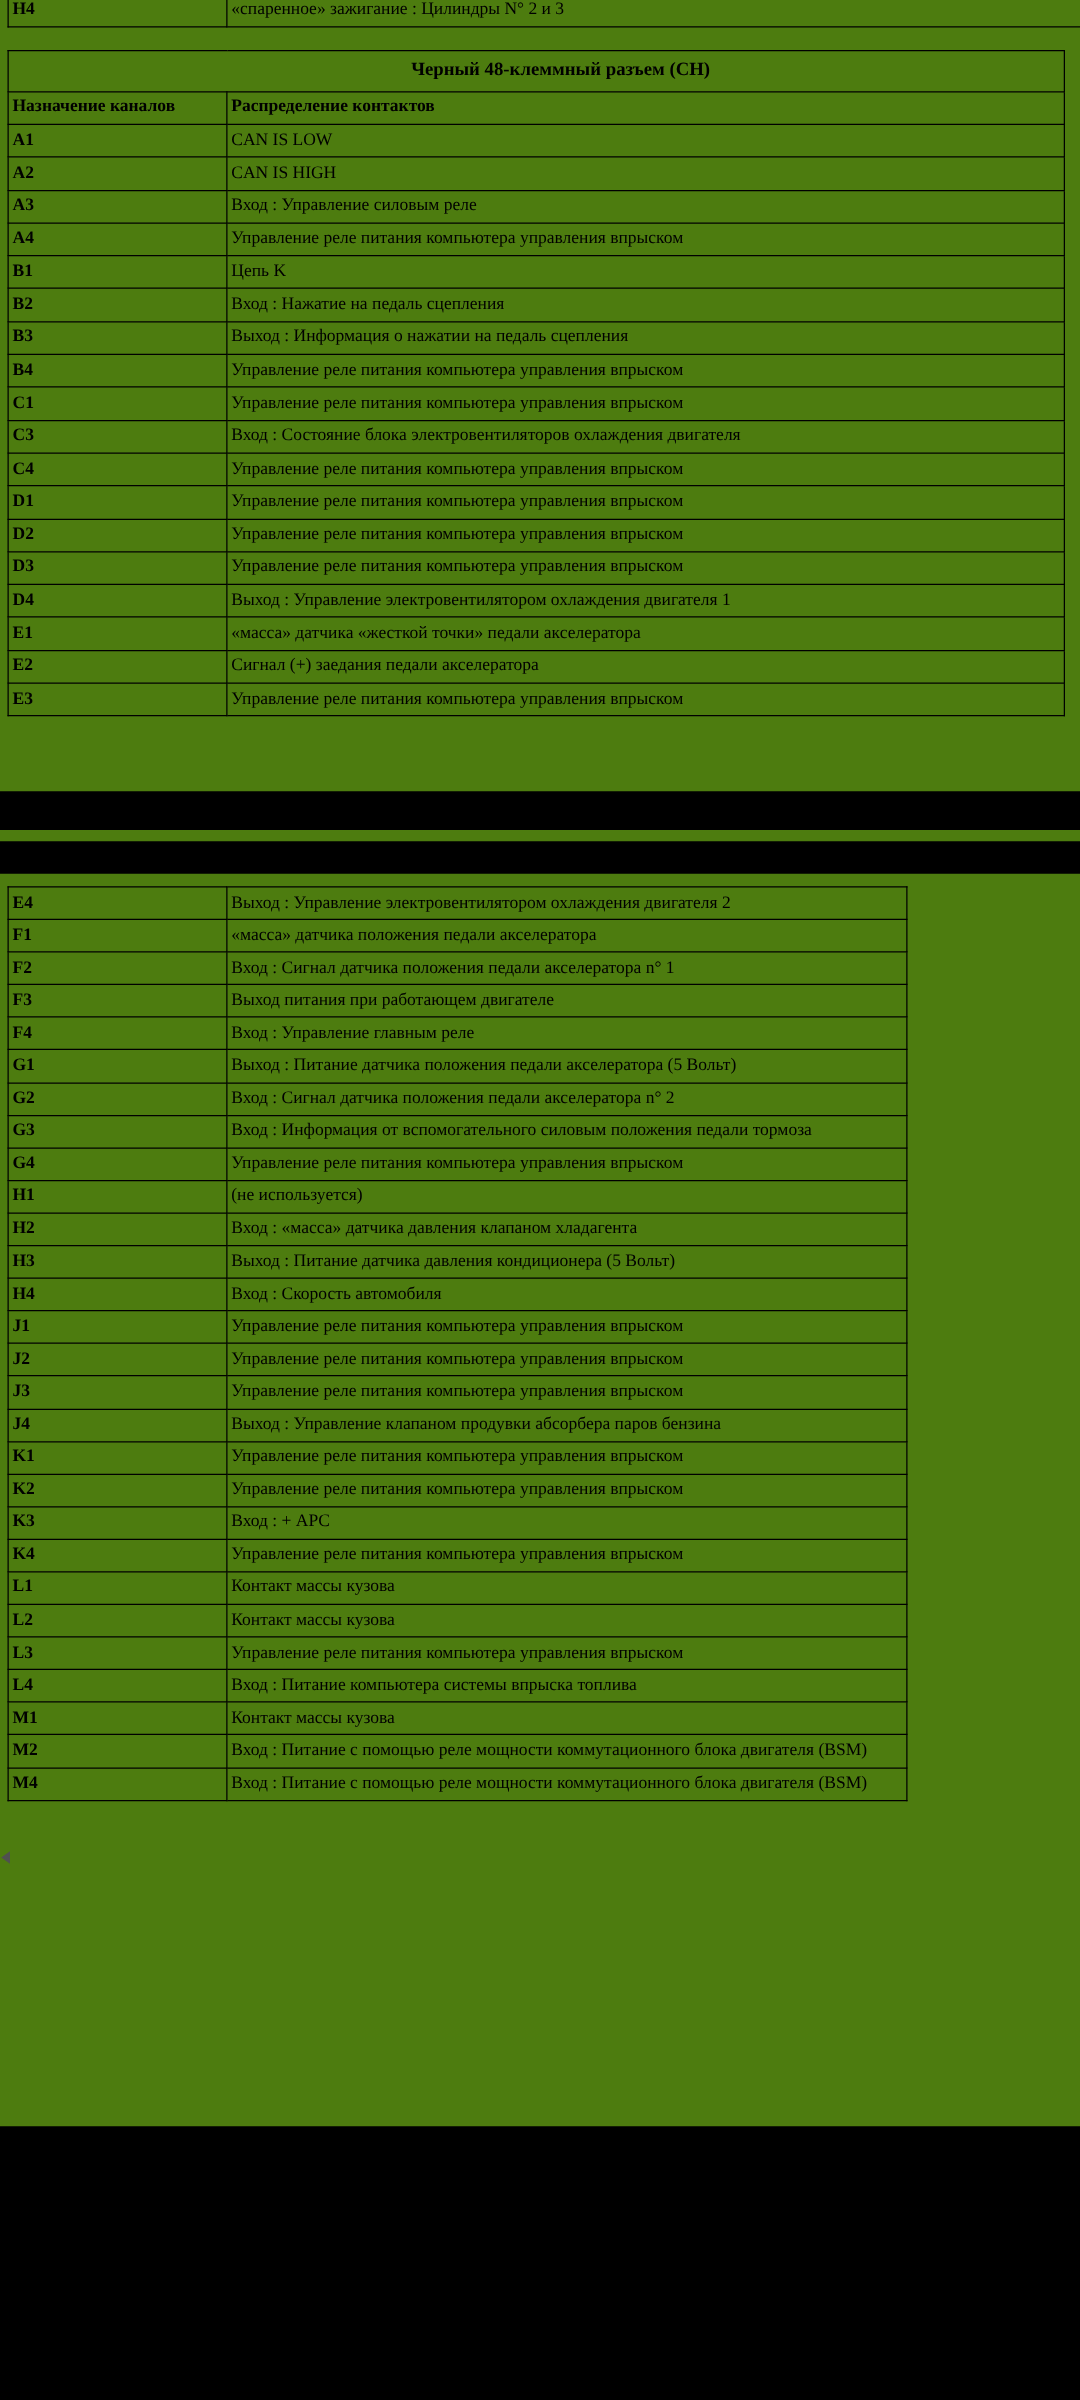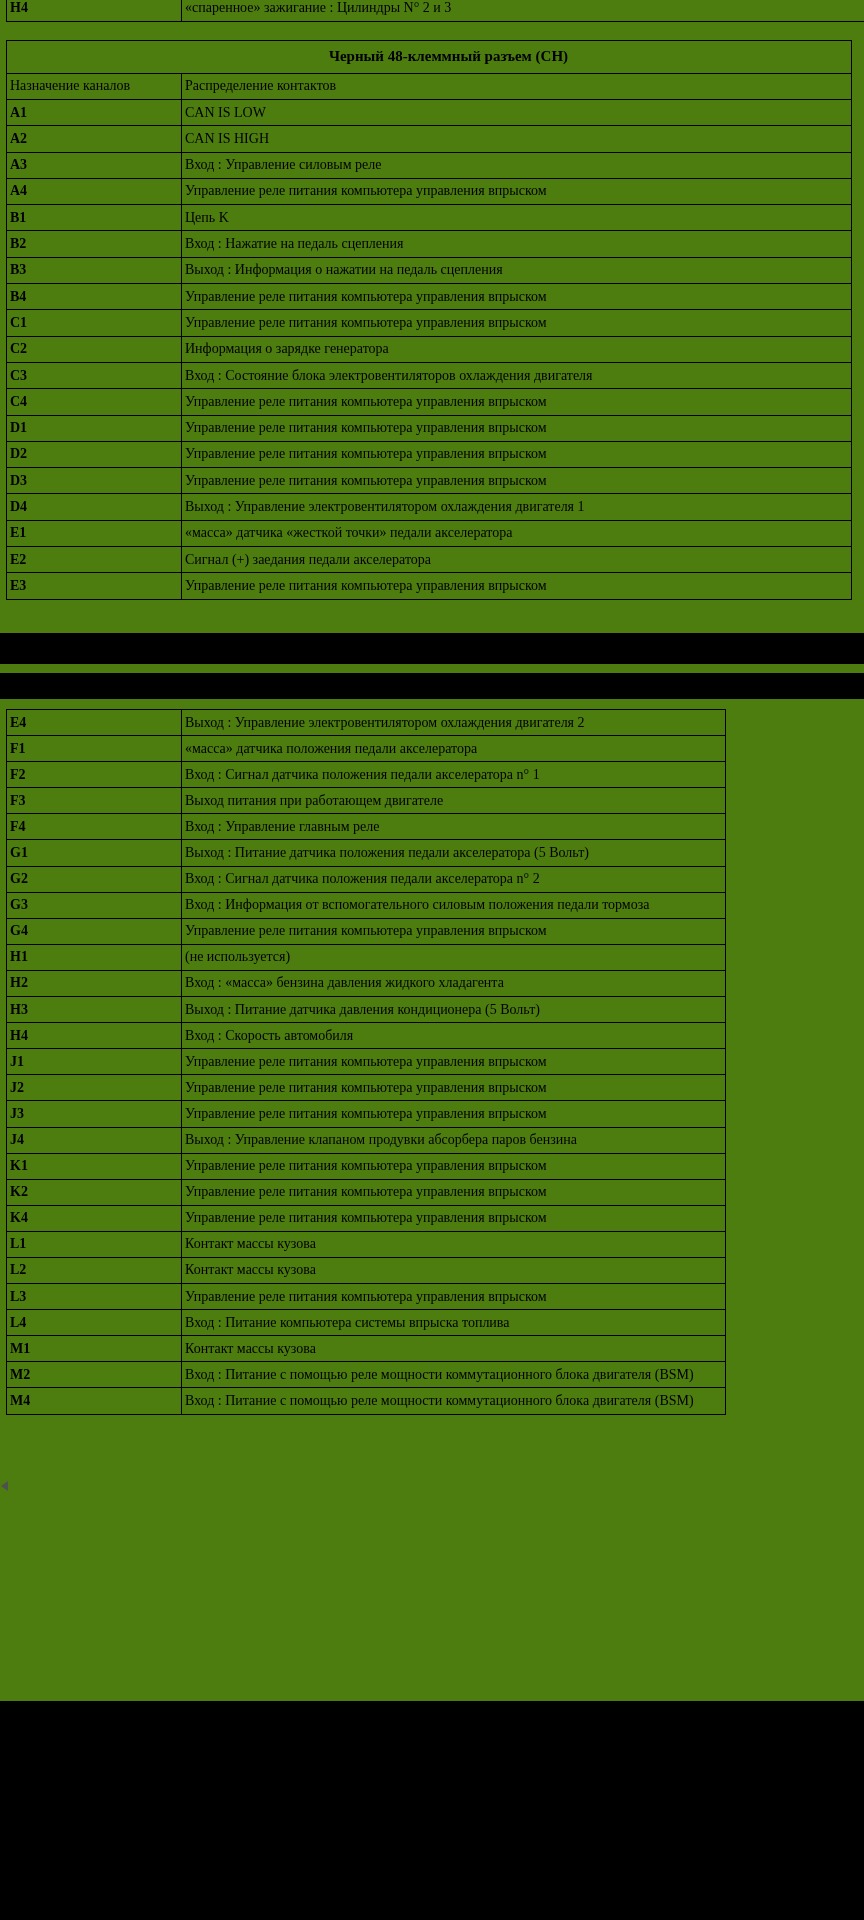--- a/index.html
+++ b/index.html
@@ -39,21 +39,21 @@
   .t1 { left: 6px; top: 40px; width: 846px; }
   .t1 th.title {
     height: 33px;
     text-align: center;
     font-weight: bold;
     font-size: 15px;
     padding-left: 42px;
   }
   .t1 th.colhead {
     height: 26px;
-    font-weight: normal;
+    font-weight: bold;
   }
   .t1 tbody tr { height: 26.3px; padding-left: 28px; }
 
   
   .bar { position: absolute; left: 0; width: 864px; background: #000000; }
   .bar1 { top: 633px; height: 31px; }
   .bar2 { top: 673px; height: 26px; }
 
   
   .t2 { left: 6px; top: 709px; width: 720px; }
@@ -141,24 +141,20 @@
         </tr>
         <tr>
           <td class="ch">B4</td>
           <td class="desc">Управление реле питания компьютера управления впрыском</td>
         </tr>
         <tr>
           <td class="ch">C1</td>
           <td class="desc">Управление реле питания компьютера управления впрыском</td>
         </tr>
         <tr>
-          <td class="ch">C2</td>
-          <td class="desc">Информация о зарядке генератора</td>
-        </tr>
-        <tr>
           <td class="ch">C3</td>
           <td class="desc">Вход : Состояние блока электровентиляторов охлаждения двигателя</td>
         </tr>
         <tr>
           <td class="ch">C4</td>
           <td class="desc">Управление реле питания компьютера управления впрыском</td>
         </tr>
         <tr>
           <td class="ch">D1</td>
           <td class="desc">Управление реле питания компьютера управления впрыском</td>
@@ -234,21 +230,21 @@
         <tr>
           <td class="ch">G4</td>
           <td class="desc">Управление реле питания компьютера управления впрыском</td>
         </tr>
         <tr>
           <td class="ch">H1</td>
           <td class="desc">(не используется)</td>
         </tr>
         <tr>
           <td class="ch">H2</td>
-          <td class="desc">Вход : «масса» бензина давления жидкого хладагента</td>
+          <td class="desc">Вход : «масса» датчика давления клапаном хладагента</td>
         </tr>
         <tr>
           <td class="ch">H3</td>
           <td class="desc">Выход : Питание датчика давления кондиционера (5 Вольт)</td>
         </tr>
         <tr>
           <td class="ch">H4</td>
           <td class="desc">Вход : Скорость автомобиля</td>
         </tr>
         <tr>
@@ -269,20 +265,24 @@
         </tr>
         <tr>
           <td class="ch">K1</td>
           <td class="desc">Управление реле питания компьютера управления впрыском</td>
         </tr>
         <tr>
           <td class="ch">K2</td>
           <td class="desc">Управление реле питания компьютера управления впрыском</td>
         </tr>
         <tr>
+          <td class="ch">K3</td>
+          <td class="desc">Вход : + APC</td>
+        </tr>
+        <tr>
           <td class="ch">K4</td>
           <td class="desc">Управление реле питания компьютера управления впрыском</td>
         </tr>
         <tr>
           <td class="ch">L1</td>
           <td class="desc">Контакт массы кузова</td>
         </tr>
         <tr>
           <td class="ch">L2</td>
           <td class="desc">Контакт массы кузова</td>

